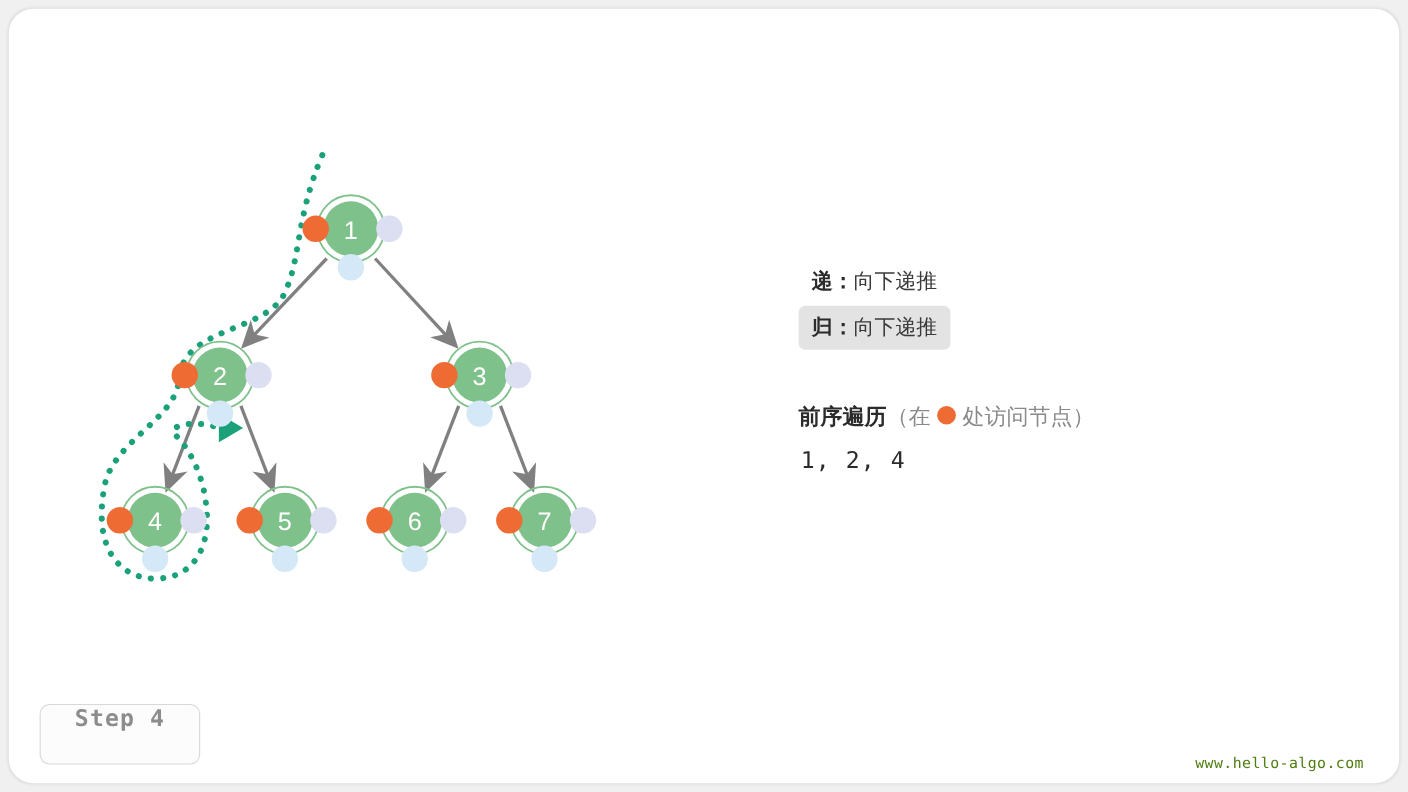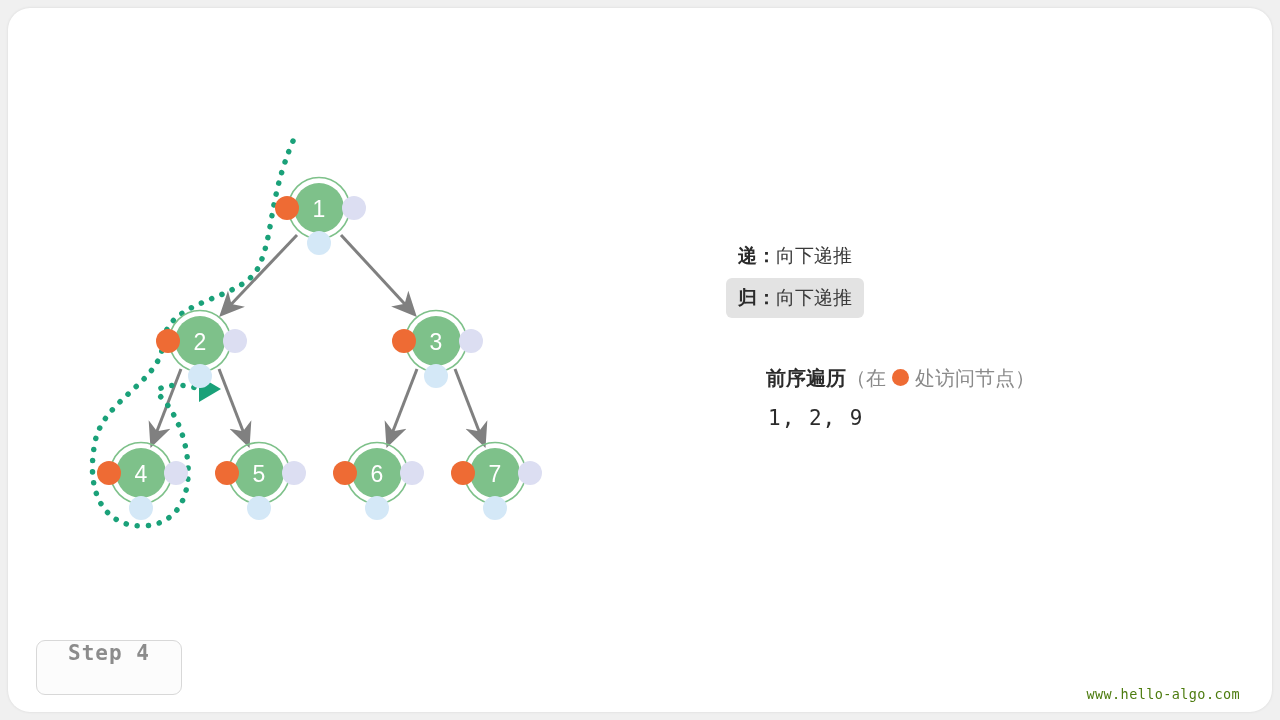--- a/index.html
+++ b/index.html
@@ -64,21 +64,21 @@
     white-space: pre;
   }
   .legend-val {
     font-size: 19px;
     color: #3a3a3a;
     white-space: pre;
     font-family: Liberation Mono, monospace;
   }
   .order-block {
     position: absolute;
-    left: 754px;
+    left: 714px;
     top: 358px;
     width: 520px;
   }
   .order-title-row {
     display: flex;
     align-items: center;
     padding: 0 12px;
     height: 40px;
   }
   .order-title {
@@ -250,21 +250,21 @@
     </div>
   </div>
 
   <div class="order-block">
     <div class="order-title-row">
       <span class="order-title">前序遍历</span>
       <span class="order-note">（在</span>
       <span class="inline-dot"></span>
       <span class="order-note">处访问节点）</span>
     </div>
-    <div class="order-seq">1,  2,  9</div>
+    <div class="order-seq">1,  2,  4</div>
   </div>
 
   <div id="step-pill">
     <span class="step-text">Step 4</span>
   </div>
 
   <div id="watermark">www.hello-algo.com</div>
 </div>
 
 </body></html>

